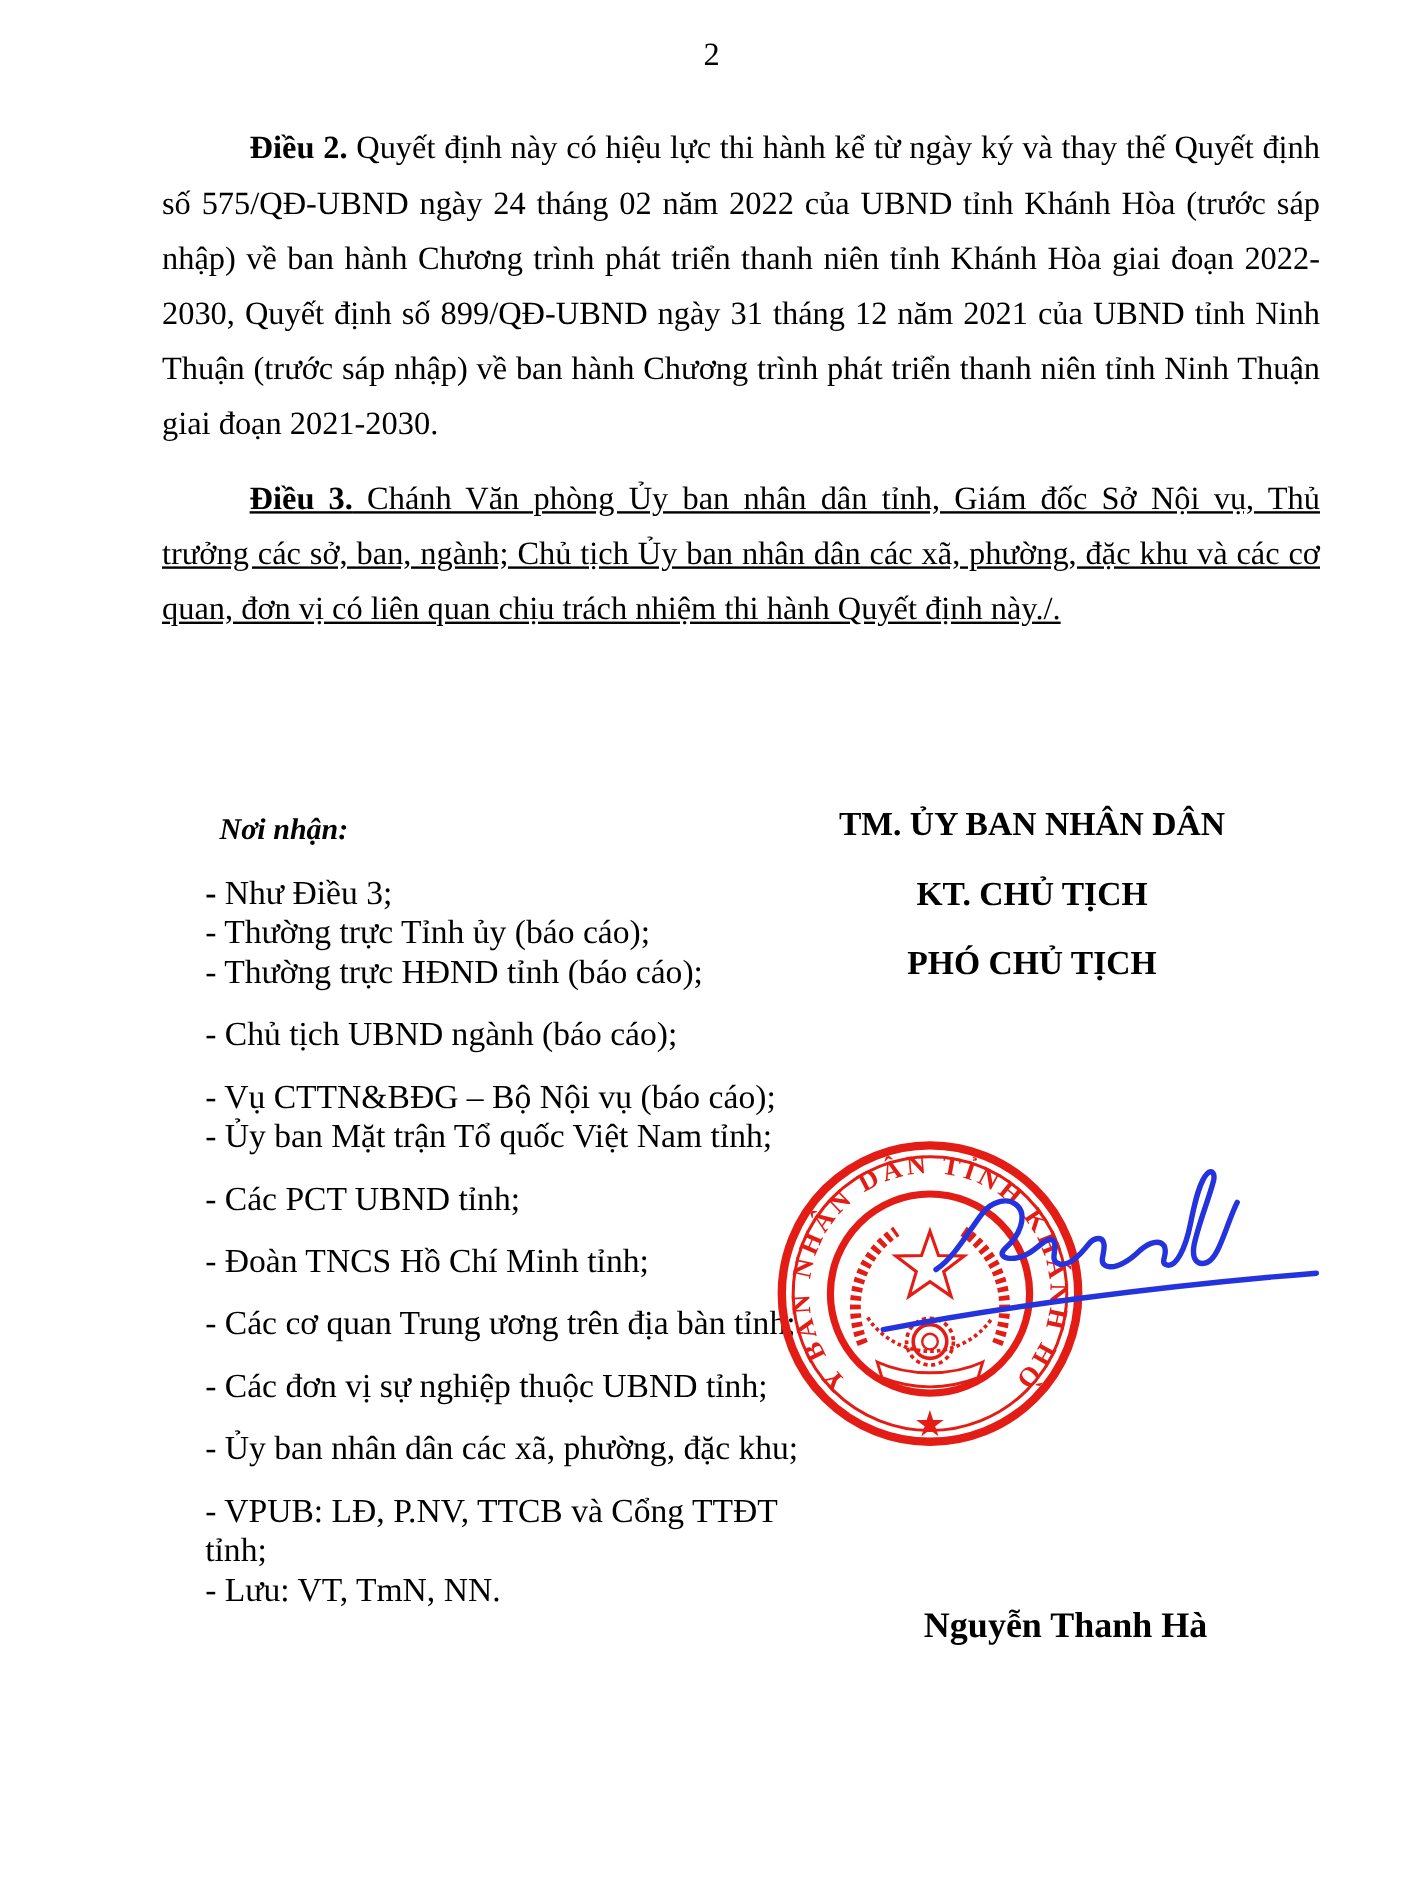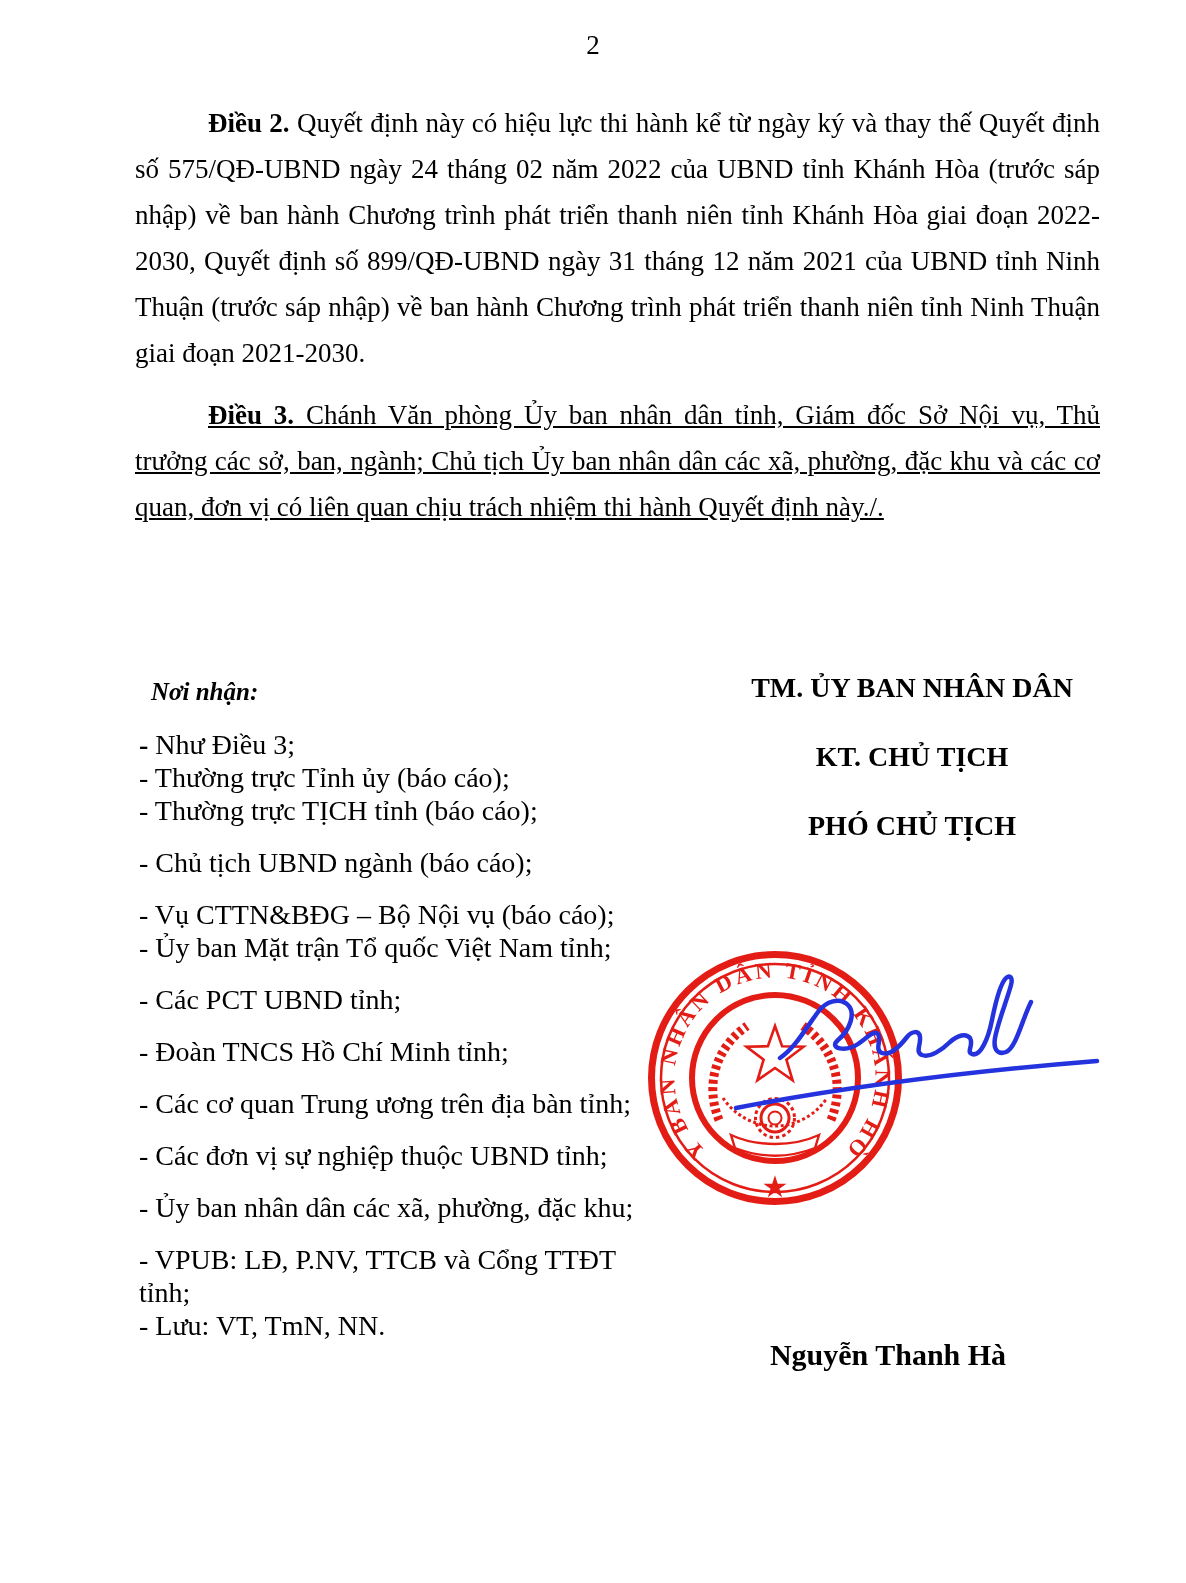--- a/index.html
+++ b/index.html
@@ -27,21 +27,21 @@
     font-size: 27px;
     line-height: 46px;
     text-align: justify;
   }
   .body-text p { margin: 0; text-indent: 73px; }
   .body-text p + p { margin-top: 16px; text-decoration: underline; }
   .body-text .lead { font-weight: bold; }
 
   .recipients {
     position: absolute;
-    left: 139px;
+    left: 171px;
     top: 678px;
     width: 520px;
   }
   .recipients-title {
     font-weight: bold;
     font-style: italic;
     font-size: 25px;
     margin-left: 12px;
   }
   .recipients-list {
@@ -50,31 +50,31 @@
     padding: 0;
     font-size: 28px;
     line-height: 33px;
   }
   .recipients-list li { margin: 0; }
   .recipients-list li.gap { margin-top: 19px; }
   .recipients-list li b.dash { font-weight: bold; }
 
   .sign-block {
     position: absolute;
-    left: 692px;
+    left: 640px;
     top: 672px;
     width: 440px;
     text-align: center;
   }
   .sign-block .sb-line {
     font-weight: bold;
     font-size: 28px;
     line-height: 32px;
   }
-  .sign-block .sb-line + .sb-line { margin-top: 37px; }
+  .sign-block .sb-line + .sb-line { margin-top: 26px; }
 
   .signer-name {
     position: absolute;
     left: 668px;
     top: 1338px;
     width: 440px;
     text-align: center;
     font-weight: bold;
     font-size: 30px;
   }
@@ -110,21 +110,21 @@
   <div class="body-text">
     <p><span class="lead">Điều 2.</span><span> Quyết định này có hiệu lực thi hành kể từ ngày ký và thay thế Quyết định số 575/QĐ-UBND ngày 24 tháng 02 năm 2022 của UBND tỉnh Khánh Hòa (trước sáp nhập) về ban hành Chương trình phát triển thanh niên tỉnh Khánh Hòa giai đoạn 2022-2030, Quyết định số 899/QĐ-UBND ngày 31 tháng 12 năm 2021 của UBND tỉnh Ninh Thuận (trước sáp nhập) về ban hành Chương trình phát triển thanh niên tỉnh Ninh Thuận giai đoạn 2021-2030.</span></p>
     <p><span class="lead">Điều 3.</span><span> Chánh Văn phòng Ủy ban nhân dân tỉnh, Giám đốc Sở Nội vụ, Thủ trưởng các sở, ban, ngành; Chủ tịch Ủy ban nhân dân các xã, phường, đặc khu và các cơ quan, đơn vị có liên quan chịu trách nhiệm thi hành Quyết định này./.</span></p>
   </div>
 
   <div class="recipients">
     <div class="recipients-title">Nơi nhận:</div>
     <ul class="recipients-list" id="recipients-list">
         <li><b class="dash">-</b> Như Điều 3;</li>
         <li>- Thường trực Tỉnh ủy (báo cáo);</li>
-        <li>- Thường trực TỊCH tỉnh (báo cáo);</li>
+        <li>- Thường trực HĐND tỉnh (báo cáo);</li>
         <li class="gap">- Chủ tịch UBND ngành (báo cáo);</li>
         <li class="gap">- Vụ CTTN&amp;BĐG – Bộ Nội vụ (báo cáo);</li>
         <li>- Ủy ban Mặt trận Tổ quốc Việt Nam tỉnh;</li>
         <li class="gap">- Các PCT UBND tỉnh;</li>
         <li class="gap">- Đoàn TNCS Hồ Chí Minh tỉnh;</li>
         <li class="gap">- Các cơ quan Trung ương trên địa bàn tỉnh;</li>
         <li class="gap">- Các đơn vị sự nghiệp thuộc UBND tỉnh;</li>
         <li class="gap">- Ủy ban nhân dân các xã, phường, đặc khu;</li>
         <li class="gap">- VPUB: LĐ, P.NV, TTCB và Cổng TTĐT tỉnh;</li>
         <li>- Lưu: VT, TmN, NN.</li>

